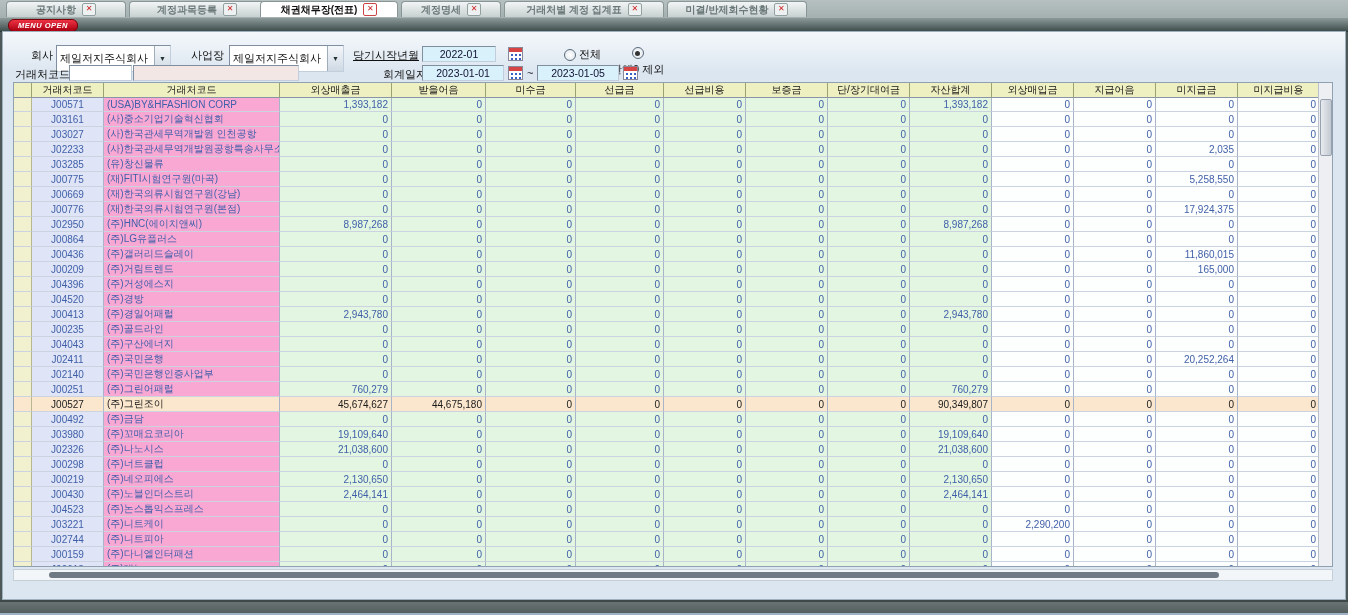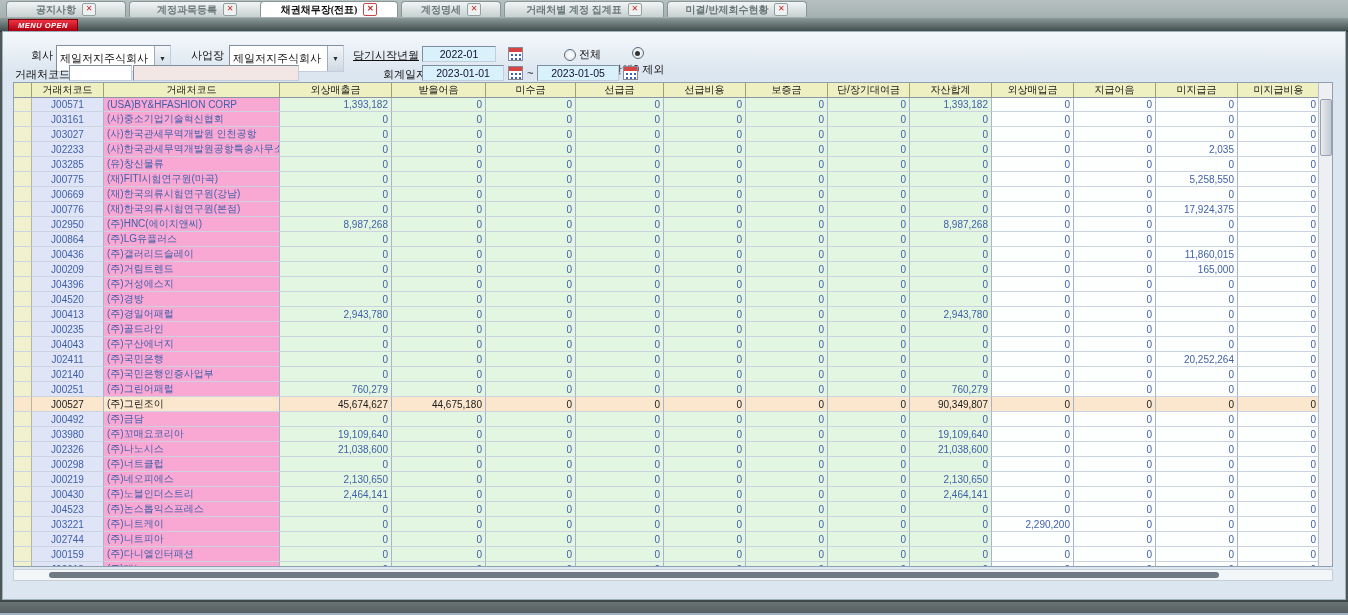--- a/index.html
+++ b/index.html
@@ -20,21 +20,21 @@
   .tab .close{width:12px;height:11px;background:#eef1f1;border:1px solid #93a0a0;
        font-size:8px;line-height:9px;text-align:center;color:#cc2222;font-weight:bold;
        border-radius:2px;}
   .tab.active .close{background:#fff;border-color:#cc4444;}
 
   
   .toolbar{position:absolute;left:0;top:18px;width:1348px;height:13px;
            background:linear-gradient(#8d9a9a,#414e4e);border-bottom:1px solid #2e3838;}
   .menu-open{position:absolute;left:8px;top:1px;height:11px;padding:0 9px;
              background:linear-gradient(#ee3344,#aa0011);border:1px solid #770008;
-             border-radius:0;color:#fff;font-size:7.5px;font-weight:bold;
+             border-radius:6px;color:#fff;font-size:7.5px;font-weight:bold;
              font-style:italic;line-height:11px;letter-spacing:.5px;}
 
   
   .content{position:absolute;left:2px;top:31px;width:1344px;height:569px;
            background:linear-gradient(#f4f8fb,#dce6f0 40px);border:1px solid #9fb0bd;
            box-sizing:border-box;}
 
   .lbl{position:absolute;font-size:11px;color:#111;}
   .sel{position:absolute;height:27px;background:#fff;border:1px solid;
        border-color:#7f8f9f #c2cedb #c2cedb #7f8f9f;box-sizing:border-box;
@@ -96,21 +96,21 @@
 
   <div class="tabbar">
       <div class="tab" style="left: 6px; width: 120px;">
         <span>공지사항</span>
         <span class="close">✕</span>
       </div>
       <div class="tab" style="left: 129px; width: 136px;">
         <span>계정과목등록</span>
         <span class="close">✕</span>
       </div>
-      <div class="tab active" style="left: 260px; width: 138px; font-family: Liberation Serif, serif;">
+      <div class="tab active" style="left: 260px; width: 138px;">
         <span>채권채무장(전표)</span>
         <span class="close">✕</span>
       </div>
       <div class="tab" style="left: 401px; width: 100px;">
         <span>계정명세</span>
         <span class="close">✕</span>
       </div>
       <div class="tab" style="left: 504px; width: 160px;">
         <span>거래처별 계정 집계표</span>
         <span class="close">✕</span>

